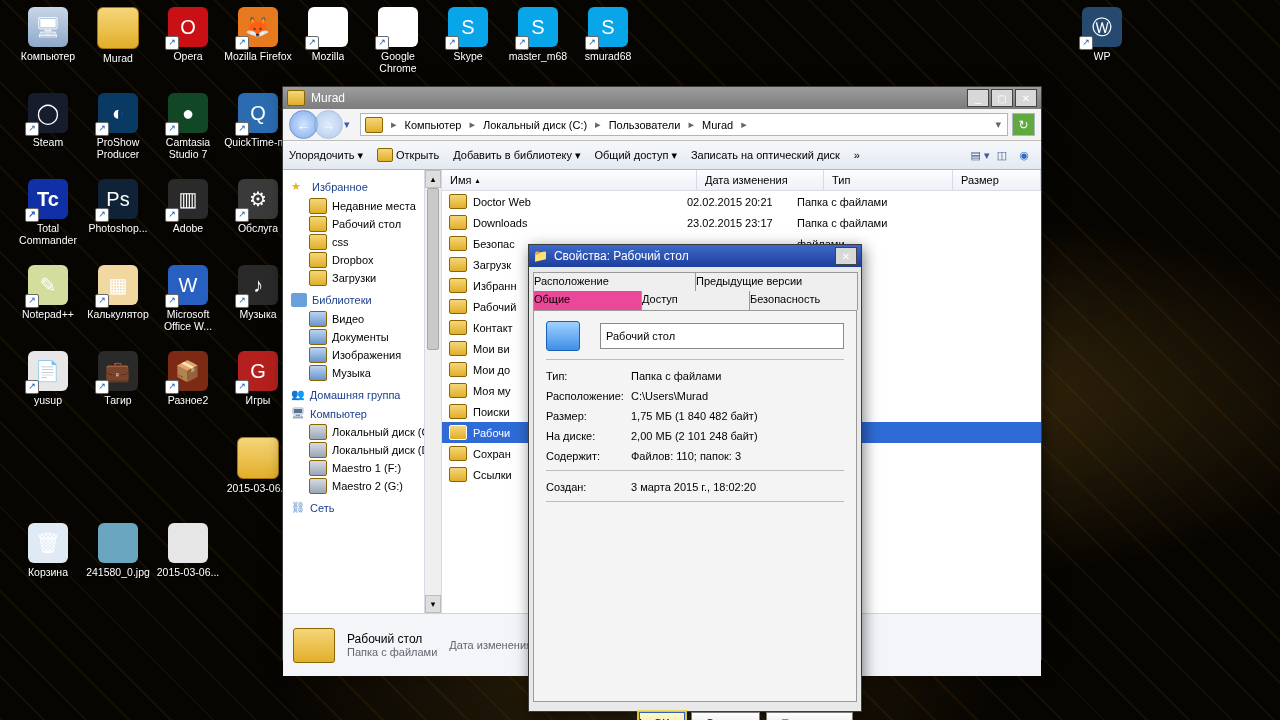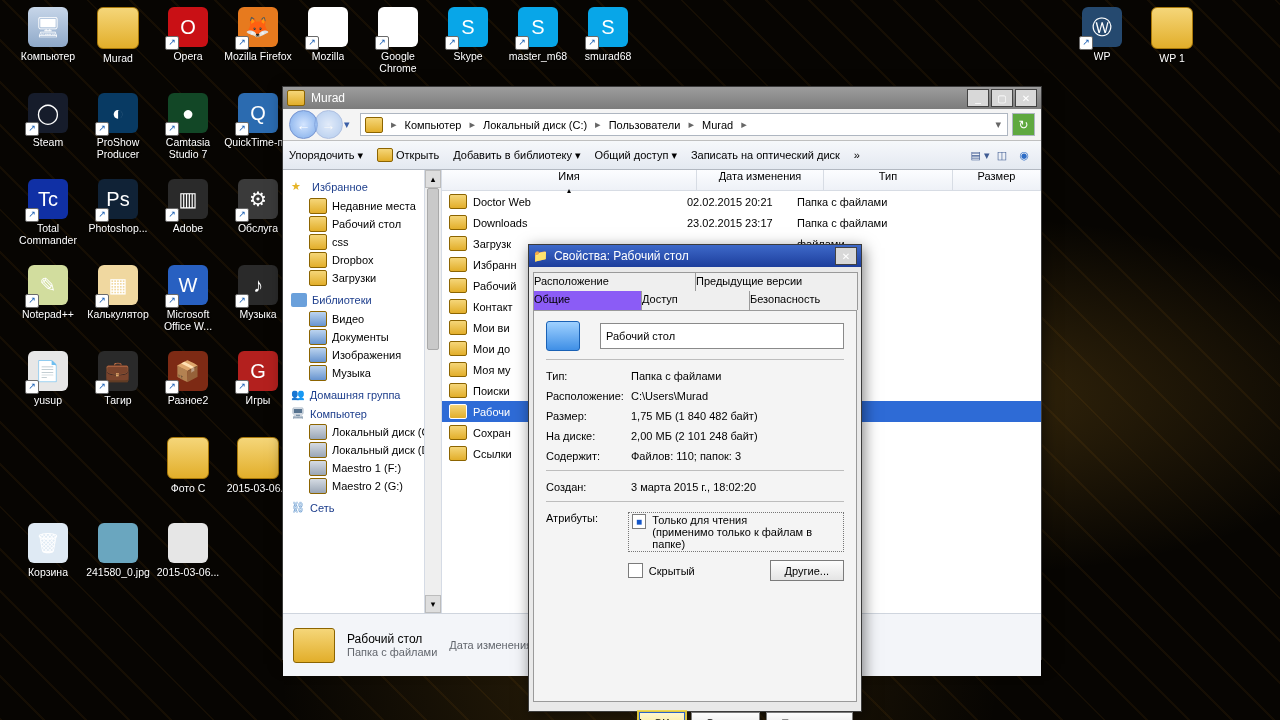--- a/index.html
+++ b/index.html
@@ -44,38 +44,38 @@
 .nav-hdr{display:flex;align-items:center;gap:5px;margin:6px 0 3px;font-size:11px;color:#1d3e8c;}
 .nav-hdr .hic{width:16px;height:14px;border-radius:2px;}
 .nav-item{display:flex;align-items:center;gap:5px;padding:1px 0 1px 18px;font-size:11px;cursor:pointer;}
 .nav-item .nic{width:16px;height:14px;border-radius:2px;background:linear-gradient(#f5d679,#e2ae2a);border:1px solid #8c6400;}
 .nav .vscroll{position:absolute;right:0;top:0;width:16px;height:100%;background:#efefef;border-left:1px solid #d5dbe5;}
 .vscroll .sbtn{height:16px;background:#dedede;border:1px solid #bcbcbc;display:flex;align-items:center;justify-content:center;font-size:9px;}
 .vscroll .thumb{position:absolute;left:2px;right:2px;top:18px;height:160px;background:#c9c9c9;border:1px solid #a9a9a9;border-radius:2px;}
 .vscroll .sbtn.bot{position:absolute;bottom:0;left:0;right:0;}
 .list{flex:1;background:#fff;position:relative;overflow:hidden;}
 .cols{height:20px;display:flex;border-bottom:1px solid #d7dce4;background:linear-gradient(#fcfdff,#eef1f7);font-size:11px;}
-.col{border-right:1px solid #d7dce4;padding:0 8px;display:flex;align-items:center;gap:4px;flex-direction:column;}
+.col{border-right:1px solid #d7dce4;padding:0 8px;display:flex;align-items:center;gap:4px;}
 .rows{}
 .row{height:21px;display:flex;align-items:center;font-size:11px;}
 .row .c1{width:238px;padding-left:7px;display:flex;align-items:center;gap:6px;}
 .row .c2{width:110px;}
 .row .c3{width:180px;}
 .row .fic{width:16px;height:13px;background:linear-gradient(#f5d679,#e2ae2a);border:1px solid #8c6400;border-radius:2px;}
 .row.sel{background:#2e6bd6;color:#fff;}
 .row.sel .fic{border-color:#fff;}
 .details{height:50px;border-top:1px solid #cfd5de;background:#f3f5f9;display:flex;align-items:center;padding:6px 10px;gap:12px;}
 .details .bigf{width:40px;height:33px;background:linear-gradient(#f5d679,#e2ae2a);border:1px solid #8c6400;border-radius:3px;}
 
 .w-props{left:528px;top:244px;width:332px;height:466px;z-index:5;}
 .w-props .titlebar{background:linear-gradient(#3e69c9,#1d3e9c);}
 .tabs{display:flex;height:19px;margin:5px 4px 0;font-size:11px;}
 .tab{flex:1;border:1px solid #9a9a9a;border-bottom:none;background:#efefef;margin-right:-1px;text-align:left;padding-top:2px;cursor:pointer;}
 .tab.row2{border-top:none;}
-.tab.active{background:#8b5cf6;position:relative;z-index:1;}
+.tab.active{background:#ec4899;position:relative;z-index:1;}
 .pbody{margin:0 4px 4px;border:1px solid #9a9a9a;background:#f4f4f4;height:370px;padding:10px 12px;position:relative;}
 .prow{display:flex;align-items:center;margin-bottom:8px;font-size:11px;}
 .prow .pl{width:85px;color:#000;}
 .pfoldic{width:32px;height:28px;background:linear-gradient(#9fd1ff,#3f8fe6);border:1px solid #1961b5;border-radius:3px;margin-right:20px;}
 .pname{flex:1;height:20px;border:1px solid #8a8a8a;background:#fff;padding:2px 5px;font-size:11px;}
 .hr{height:1px;background:#bdbdbd;margin:4px 0 10px;}
 .chk{width:13px;height:13px;border:1px solid #7b7b7b;background:#fff;margin-right:6px;display:inline-flex;align-items:center;justify-content:center;font-size:10px;color:#1456c9;}
 .pbtn{height:21px;border:1px solid #7b7b7b;background:linear-gradient(#fdfdfd,#e4e4e4);padding:0 14px;font-size:11px;cursor:pointer;}
 .dlgbtns{display:flex;justify-content:flex-end;gap:6px;padding:6px 8px;}
 .dlgbtns .pbtn.ok{border:1px solid #2b62c9;box-shadow:0 0 0 2px rgba(240,216,70,0.9);background:linear-gradient(#fff7cf,#f5e585);}
@@ -91,21 +91,21 @@
   <div class="dicons" id="dicons">
       <div class="dicon" style="left: 14px; top: 7px;">
         <div class="g glyph" style="background: linear-gradient(rgb(199, 214, 233), rgb(143, 169, 201)); color: rgb(255, 255, 255);">🖥</div>
         <div class="lbl">Компьютер</div>
       </div>
       <div class="dicon" style="left: 14px; top: 93px;">
         <div class="g glyph" style="background: rgb(22, 28, 43); color: rgb(255, 255, 255);">◯<div class="sc">↗</div></div>
         <div class="lbl">Steam</div>
       </div>
       <div class="dicon" style="left: 14px; top: 179px;">
-        <div class="g glyph" style="background: rgb(16, 48, 165); color: rgb(255, 255, 255);">Tc<div class="sc">↗</div></div>
+        <div class="g glyph" style="background: rgb(16, 48, 165); color: rgb(255, 255, 255); font-weight: bold;">Tc<div class="sc">↗</div></div>
         <div class="lbl">Total Commander</div>
       </div>
       <div class="dicon" style="left: 14px; top: 265px;">
         <div class="g glyph" style="background: rgb(210, 221, 158); color: rgb(255, 255, 255);">✎<div class="sc">↗</div></div>
         <div class="lbl">Notepad++</div>
       </div>
       <div class="dicon" style="left: 14px; top: 351px;">
         <div class="g glyph" style="background: rgb(231, 231, 231); color: rgb(255, 255, 255);">📄<div class="sc">↗</div></div>
         <div class="lbl">yusup</div>
       </div>
@@ -150,24 +150,20 @@
         <div class="lbl">Adobe</div>
       </div>
       <div class="dicon" style="left: 154px; top: 265px;">
         <div class="g glyph" style="background: rgb(40, 96, 193); color: rgb(255, 255, 255);">W<div class="sc">↗</div></div>
         <div class="lbl">Microsoft Office W...</div>
       </div>
       <div class="dicon" style="left: 154px; top: 351px;">
         <div class="g glyph" style="background: rgb(125, 42, 20); color: rgb(255, 255, 255);">📦<div class="sc">↗</div></div>
         <div class="lbl">Разное2</div>
       </div>
-      <div class="dicon" style="left: 154px; top: 437px;">
-        <div class="g glyph folder-ic"></div>
-        <div class="lbl">Фото С</div>
-      </div>
       <div class="dicon" style="left: 154px; top: 523px;">
         <div class="g glyph" style="background: rgb(230, 230, 230); color: rgb(255, 255, 255);"></div>
         <div class="lbl">2015-03-06...</div>
       </div>
       <div class="dicon" style="left: 224px; top: 7px;">
         <div class="g glyph" style="background: rgb(231, 122, 30); color: rgb(255, 255, 255);">🦊<div class="sc">↗</div></div>
         <div class="lbl">Mozilla Firefox</div>
       </div>
       <div class="dicon" style="left: 224px; top: 93px;">
         <div class="g glyph" style="background: rgb(43, 107, 176); color: rgb(255, 255, 255);">Q<div class="sc">↗</div></div>
@@ -205,24 +201,20 @@
         <div class="g glyph" style="background: rgb(8, 166, 232); color: rgb(255, 255, 255);">S<div class="sc">↗</div></div>
         <div class="lbl">master_m68</div>
       </div>
       <div class="dicon" style="left: 574px; top: 7px;">
         <div class="g glyph" style="background: rgb(8, 166, 232); color: rgb(255, 255, 255);">S<div class="sc">↗</div></div>
         <div class="lbl">smurad68</div>
       </div>
       <div class="dicon" style="left: 1068px; top: 7px;">
         <div class="g glyph" style="background: rgb(37, 73, 111); color: rgb(255, 255, 255);">Ⓦ<div class="sc">↗</div></div>
         <div class="lbl">WP</div>
-      </div>
-      <div class="dicon" style="left: 1138px; top: 7px;">
-        <div class="g glyph folder-ic"></div>
-        <div class="lbl">WP 1</div>
       </div>
     </div>
 
   <div class="win w-explorer">
     <div class="titlebar">
       <div class="tico"></div>
       <span>Murad</span>
       <div class="spacer"></div>
       <div class="wbtn">_</div>
       <div class="wbtn">▢</div>
@@ -384,20 +376,28 @@
               <div class="c1">
                 <div class="fic"></div>
                 <span>Downloads</span>
               </div>
               <div class="c2">23.02.2015 23:17</div>
               <div class="c3">Папка с файлами</div>
             </div>
             <div class="row">
               <div class="c1">
                 <div class="fic"></div>
+                <span>Безопас</span>
+              </div>
+              <div class="c2"></div>
+              <div class="c3">файлами</div>
+            </div>
+            <div class="row">
+              <div class="c1">
+                <div class="fic"></div>
                 <span>Загрузк</span>
               </div>
               <div class="c2"></div>
               <div class="c3">файлами</div>
             </div>
             <div class="row">
               <div class="c1">
                 <div class="fic"></div>
                 <span>Избранн</span>
               </div>
@@ -530,35 +530,20 @@
       <div class="prow">
           <div class="pl">Содержит:</div>
           <div>Файлов: 110; папок: 3</div>
         </div>
       <div class="hr"></div>
       <div class="prow">
           <div class="pl">Создан:</div>
           <div>3 марта 2015 г., 18:02:20</div>
         </div>
       <div class="hr"></div>
-      <div class="prow" style="align-items:flex-start">
-        <div class="pl">Атрибуты:</div>
-        <div>
-          <div style="display:flex;align-items:flex-start;border:1px dotted #777;padding:1px 3px">
-            <span class="chk">■</span>
-            <span><span>Только для чтения</span><br><span>(применимо только к файлам в папке)</span></span>
-          </div>
-          <div style="display:flex;align-items:center;margin-top:8px">
-            <span class="chk"></span>
-            <span>Скрытый</span>
-            <span style="flex:1"></span>
-            <button class="pbtn">Другие...</button>
-          </div>
-        </div>
-      </div>
     </div>
     <div class="dlgbtns">
       <button class="pbtn ok">OK</button>
       <button class="pbtn">Отмена</button>
       <button class="pbtn dis">Применить</button>
       <div class="cursor">
         <svg width="18" height="22">
             <polygon points="0,0 0,15 4,12 7,18 10,17 7,11 12,11" fill="#fff" stroke="#000" stroke-width="1"></polygon>
           </svg>
       </div>

